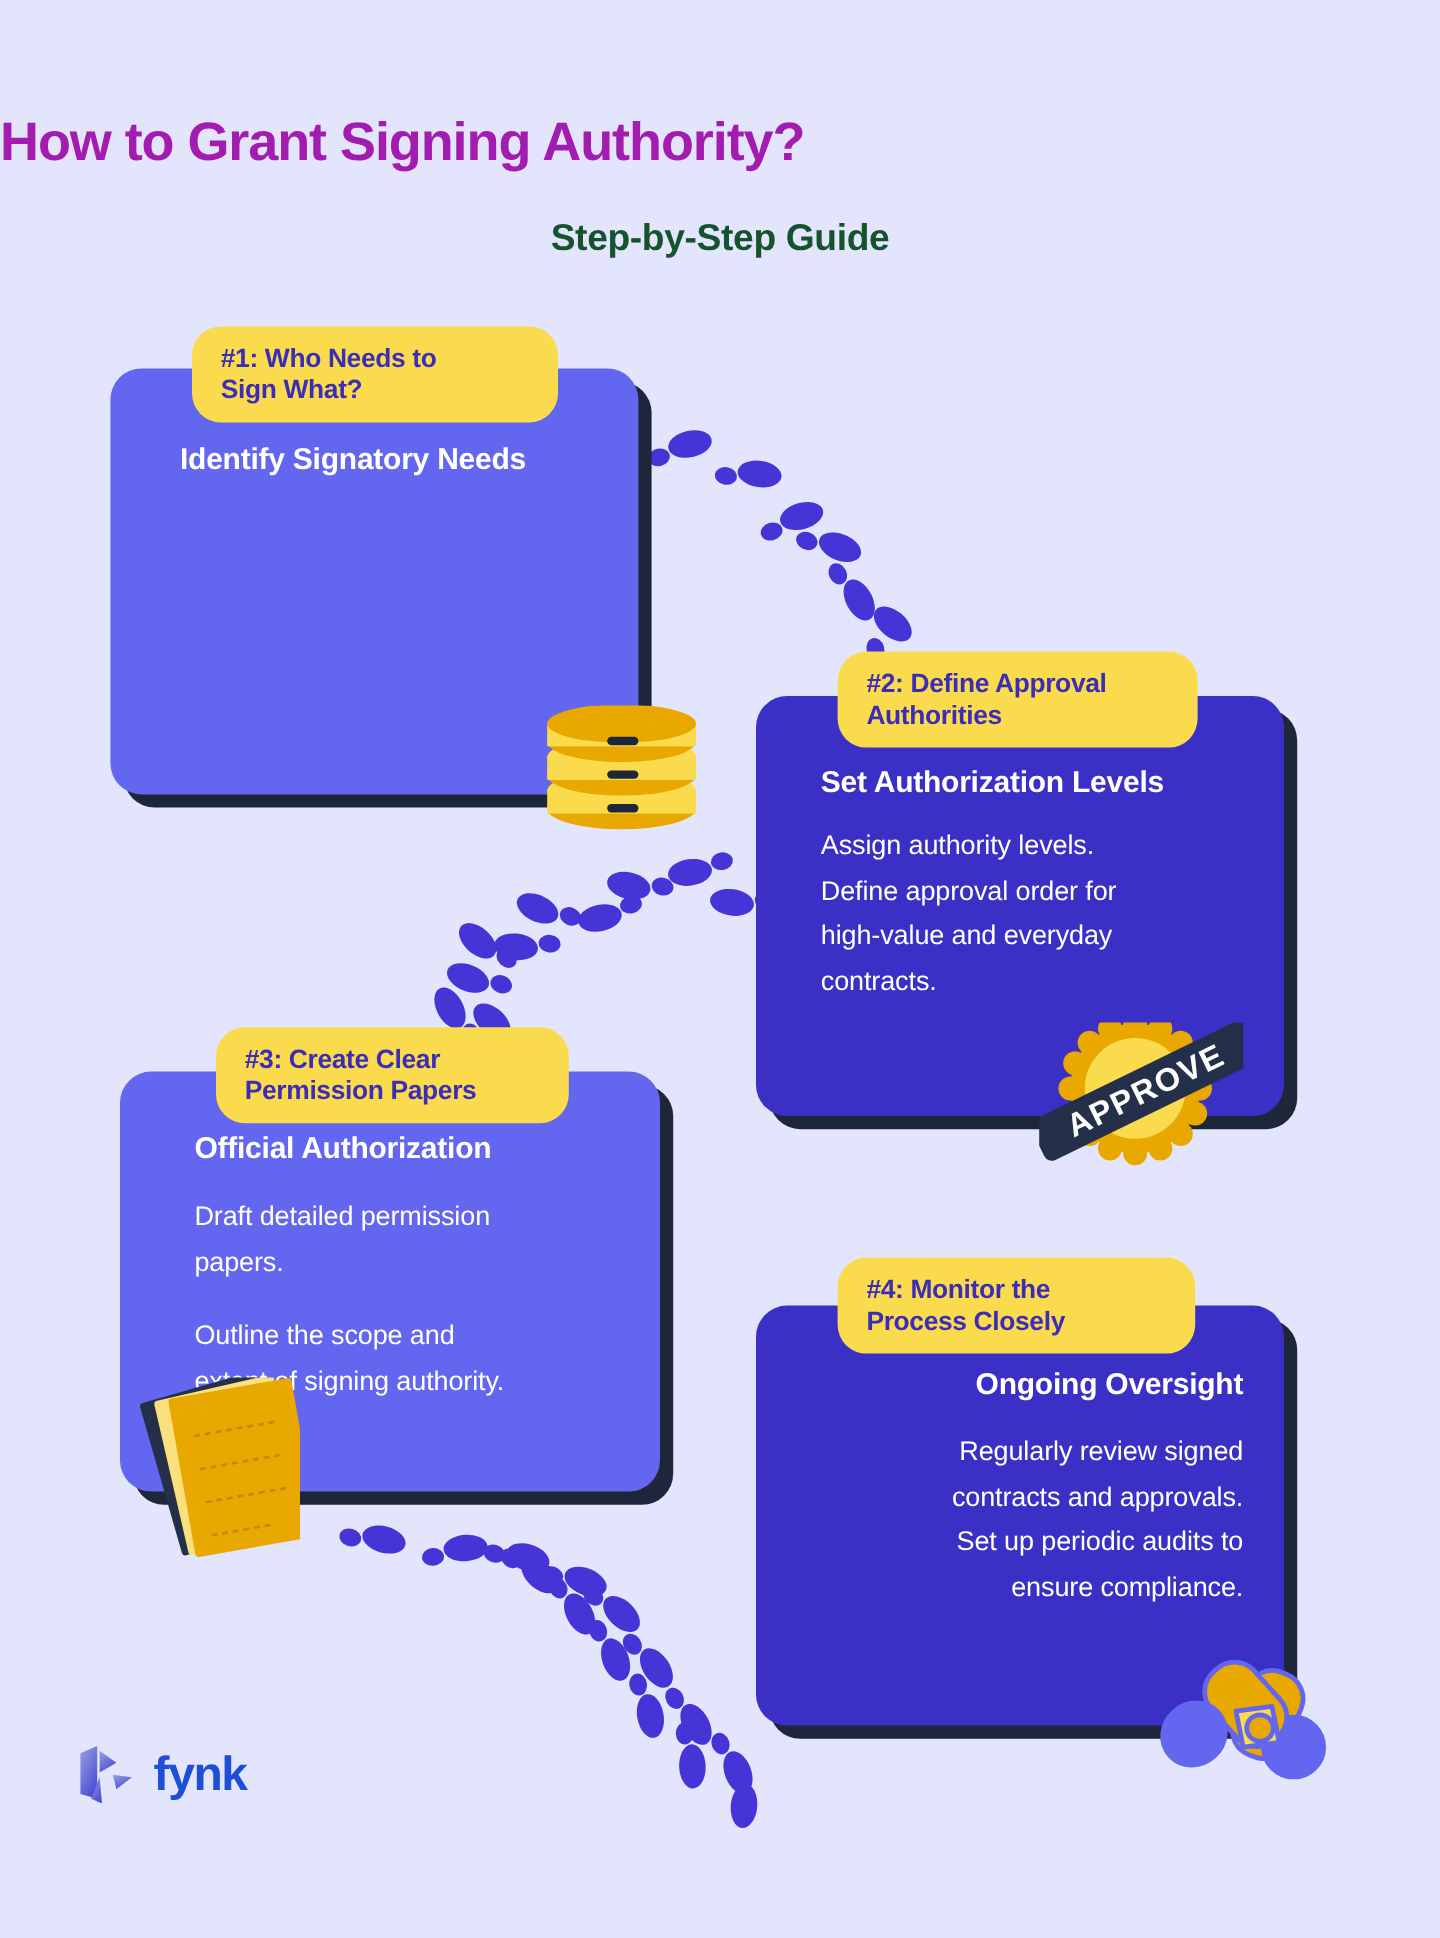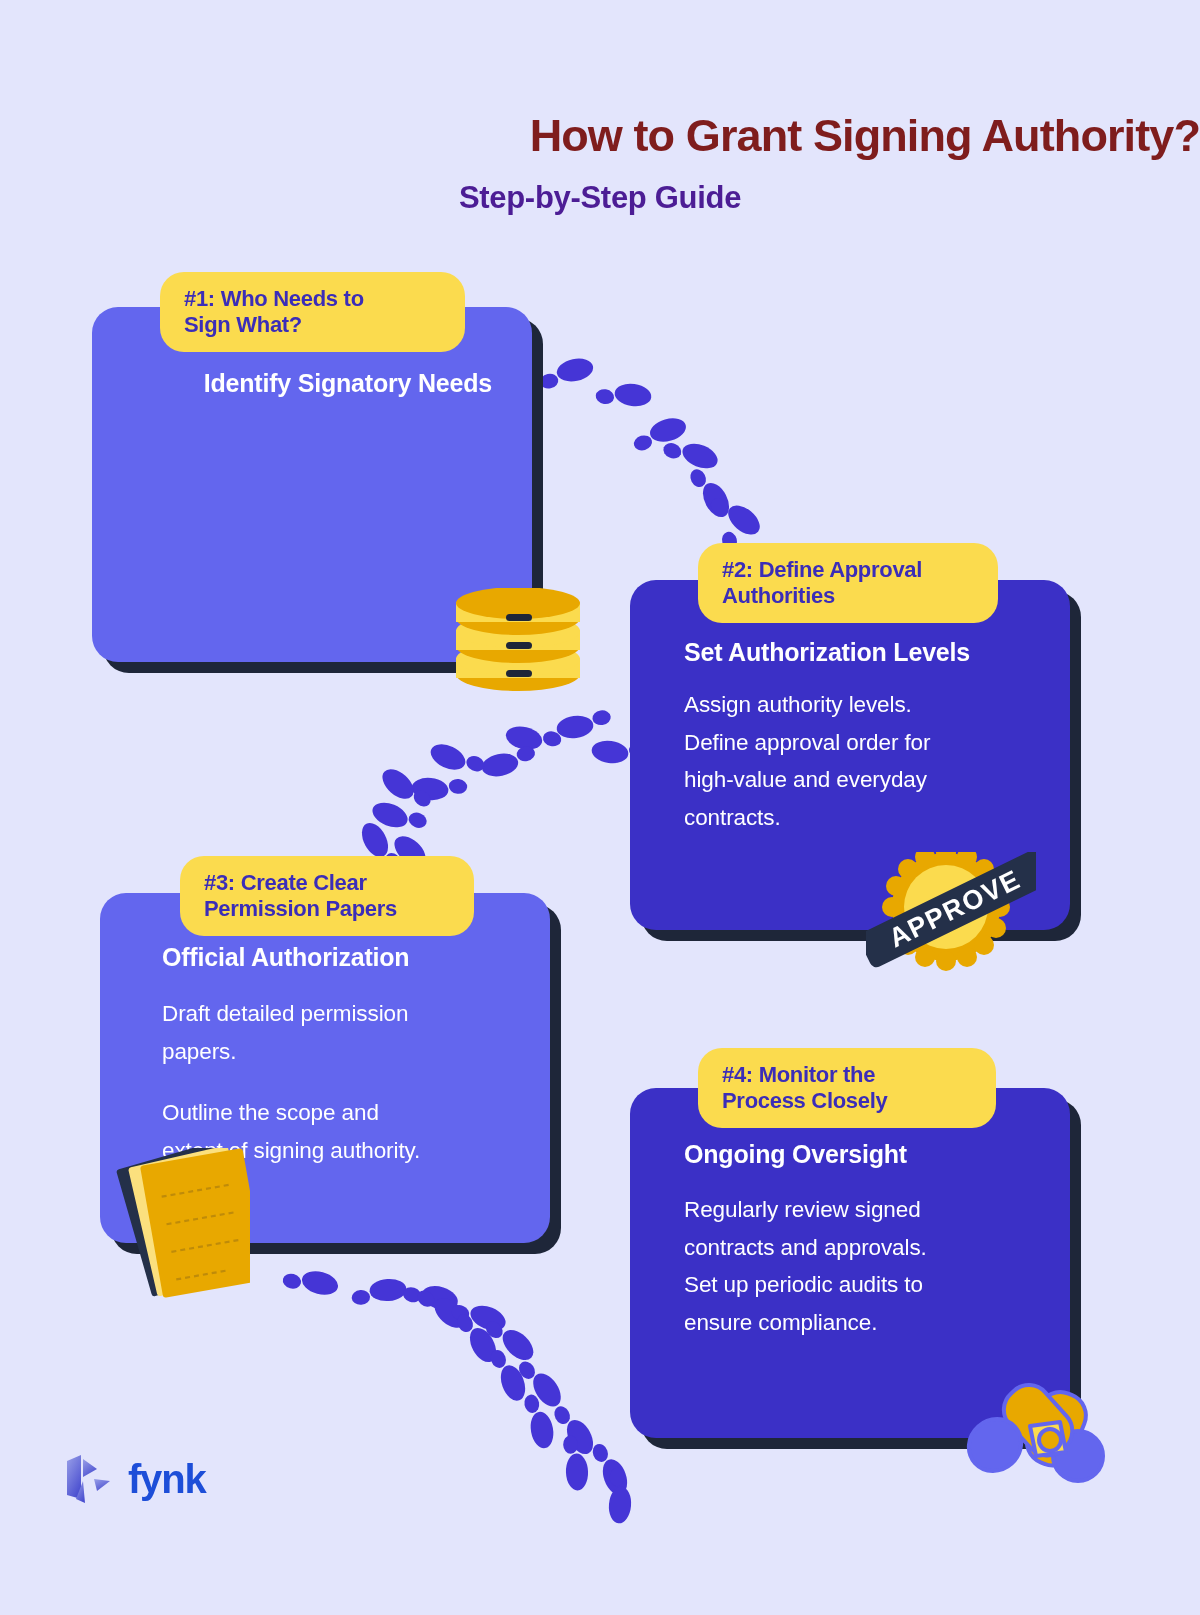--- a/index.html
+++ b/index.html
@@ -12,30 +12,29 @@
   #page {
     position: relative;
     width: 1200px; height: 1615px;
     background: #E3E5FC;
     overflow: hidden;
   }
 
   
   .title {
     position: absolute; left: 0; top: 92px; width: 1200px;
-    text-align: right;
+    text-align: left;
     font-size: 45px; font-weight: 700; letter-spacing: -0.9px;
-    color: #7f1d1d;
-    margin-top: 18px;
+    color: #a21caf;
   }
   .subtitle {
     position: absolute; left: 0; top: 180px; width: 1200px;
     text-align: center;
     font-size: 31px; font-weight: 700; letter-spacing: -0.3px;
-    color: #4c1d95;
+    color: #14532d;
   }
 
   
   .trail { position: absolute; left: 0; top: 0; width: 1200px; height: 1615px; pointer-events: none; }
 
   
   .card {
     position: absolute;
     border-radius: 26px;
     box-shadow: 11px 11px 0 0 #1E2639;
@@ -123,21 +122,21 @@
       <use href="#fp" transform="translate(547,1390) rotate(56) scale(0.92)"></use>
       <use href="#fp" transform="translate(542,1430) rotate(80) scale(0.92)"></use>
       <use href="#fp" transform="translate(580,1437) rotate(62) scale(0.92)"></use>
       <use href="#fp" transform="translate(577,1472) rotate(88) scale(0.92)"></use>
       <use href="#fp" transform="translate(615,1477) rotate(70) scale(0.92)"></use>
       <use href="#fp" transform="translate(620,1505) rotate(95) scale(0.92)"></use>
     </g>
   </svg>
 
   <div class="card light" style="left:92px; top:307px; width:440px; height:355px;">
-    <div class="card-inner" style="padding:62px 40px 0 58px;text-align:right;">
+    <div class="card-inner" style="padding:62px 40px 0 58px;">
       <div class="card-head">Identify Signatory Needs</div>
     </div>
   </div>
   <div class="pill" style="left:160px; top:272px; width:305px;">#1: Who Needs to
 Sign What?</div>
 
   <svg class="ill" style="left:452px; top:588px; width:132px; height:110px;" viewBox="0 0 132 110">
     <ellipse cx="66" cy="86" rx="62" ry="17" fill="#E8A800"></ellipse>
     <rect x="4" y="70" width="124" height="20" fill="#FBDB4E"></rect>
     <ellipse cx="66" cy="71" rx="62" ry="17" fill="#FBDB4E"></ellipse>
@@ -219,21 +218,21 @@
       <g stroke="#B8860B" stroke-width="2.2" stroke-dasharray="5 4" opacity="0.85">
         <line x1="16" y1="34" x2="88" y2="34"></line>
         <line x1="16" y1="62" x2="88" y2="62"></line>
         <line x1="16" y1="90" x2="88" y2="90"></line>
         <line x1="16" y1="118" x2="66" y2="118"></line>
       </g>
     </g>
   </svg>
 
   <div class="card dark" style="left:630px; top:1088px; width:440px; height:350px;">
-    <div class="card-inner" style="padding:52px 34px 0 54px;">
+    <div class="card-inner" style="padding:52px 34px 0 54px;text-align:right;">
       <div class="card-head">Ongoing Oversight</div>
       <div class="card-body" style="margin-top:22px;">Regularly review signed
 contracts and approvals.
 Set up periodic audits to
 ensure compliance.</div>
     </div>
   </div>
   <div class="pill" style="left:698px; top:1048px; width:298px;">#4: Monitor the
 Process Closely</div>
 

